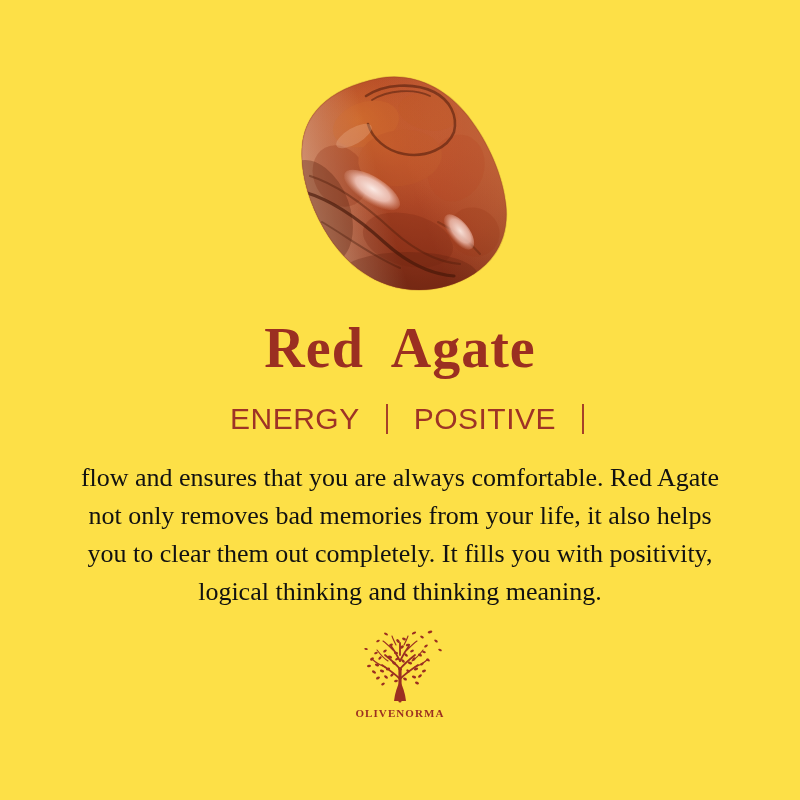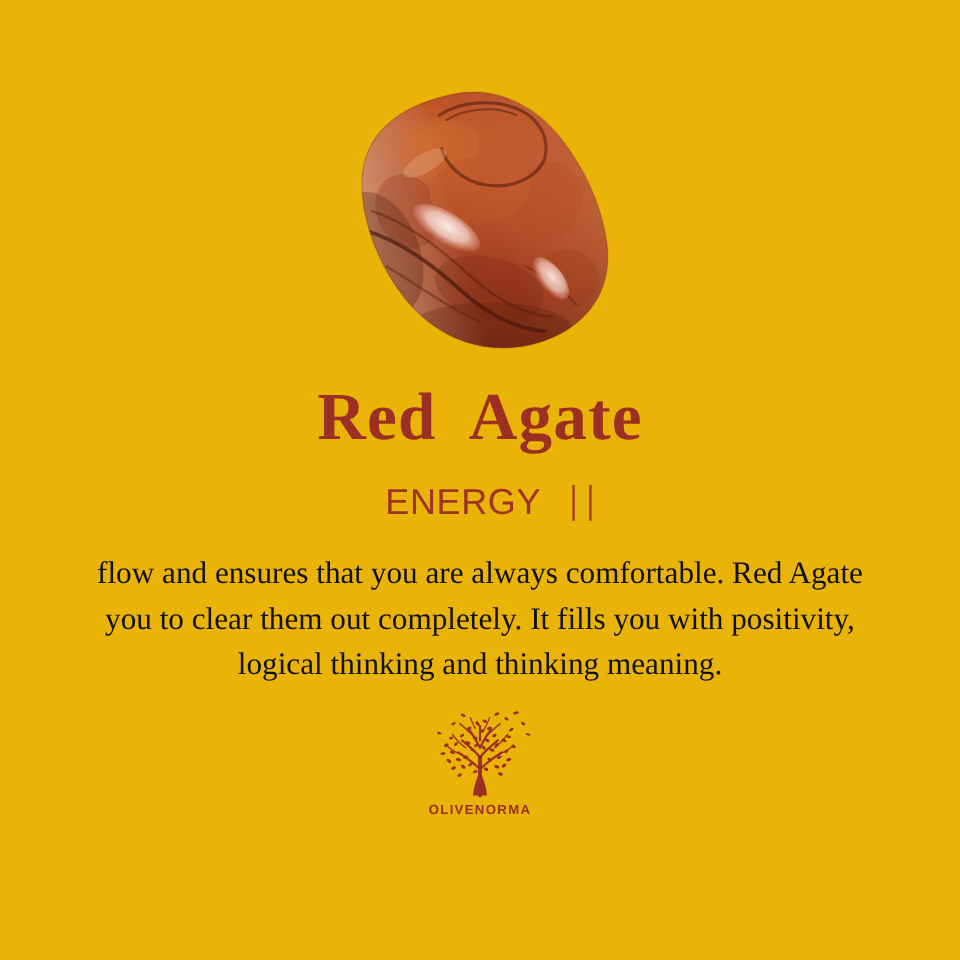--- a/index.html
+++ b/index.html
@@ -11,21 +11,21 @@
     width: 800px;
     height: 800px;
     overflow: hidden;
     font-family: "Liberation Serif", "DejaVu Serif", serif;
     position: relative;
   }
   .card {
     position: relative;
     width: 800px;
     height: 800px;
-    background: #eab308;
+    background: #fde047;
     display: flex;
     flex-direction: column;
     align-items: center;
   }
 
   
   .stone-area {
     position: relative;
     width: 800px;
     height: 320px;
@@ -91,21 +91,21 @@
   
   .logo {
     margin-top: 14px;
     display: flex;
     flex-direction: column;
     align-items: center;
   }
   .logo-mark { display: block; width: 96px; height: 80px; }
   .logo-word {
     margin-top: 2px;
-    font-family: Liberation Sans, sans-serif;
+    font-family: Liberation Serif, serif;
     font-size: 11px;
     font-weight: 700;
     letter-spacing: 1.1px;
     color: #9B2F21;
   }
 </style>
 </head>
 <body>
 
 <div class="card">
@@ -207,25 +207,27 @@
                  C16,46 36,17 92,6 Z" fill="none" stroke="#8A3518" stroke-opacity="0.22" stroke-width="1.4"></path>
       </svg>
     </div>
   </div>
 
   <h1 class="title">Red  Agate</h1>
 
   <div class="subtitle">
     <span class="kw">ENERGY</span>
     <span class="sep"></span>
+    <span class="kw">POSITIVE</span>
     <span class="sep"></span>
   </div>
 
   <div class="body-copy">
     <span class="ln">flow and ensures that you are always comfortable. Red Agate</span>
+    <span class="ln">not only removes bad memories from your life, it also helps</span>
     <span class="ln">you to clear them out completely. It fills you with positivity,</span>
     <span class="ln">logical thinking and thinking meaning.</span>
   </div>
 
   <div class="logo">
     <svg class="logo-mark" viewBox="0 0 96 80" xmlns="http://www.w3.org/2000/svg">
       <g stroke="#9B2F21" stroke-linecap="round" fill="#9B2F21">
 
         <path d="M48,76 L48,44" stroke-width="3.2" fill="none"></path>
         <path d="M42,76 C43,68 45,62 48,56 C51,62 53,68 54,76 Z" fill="#9B2F21" stroke="none"></path>

